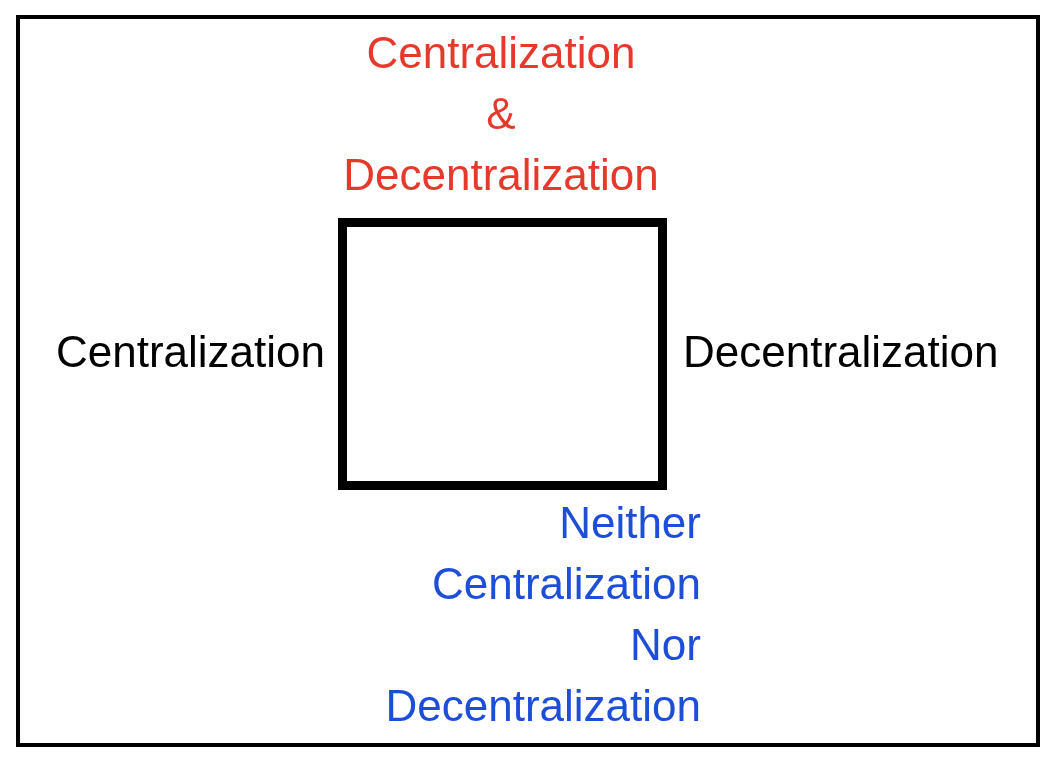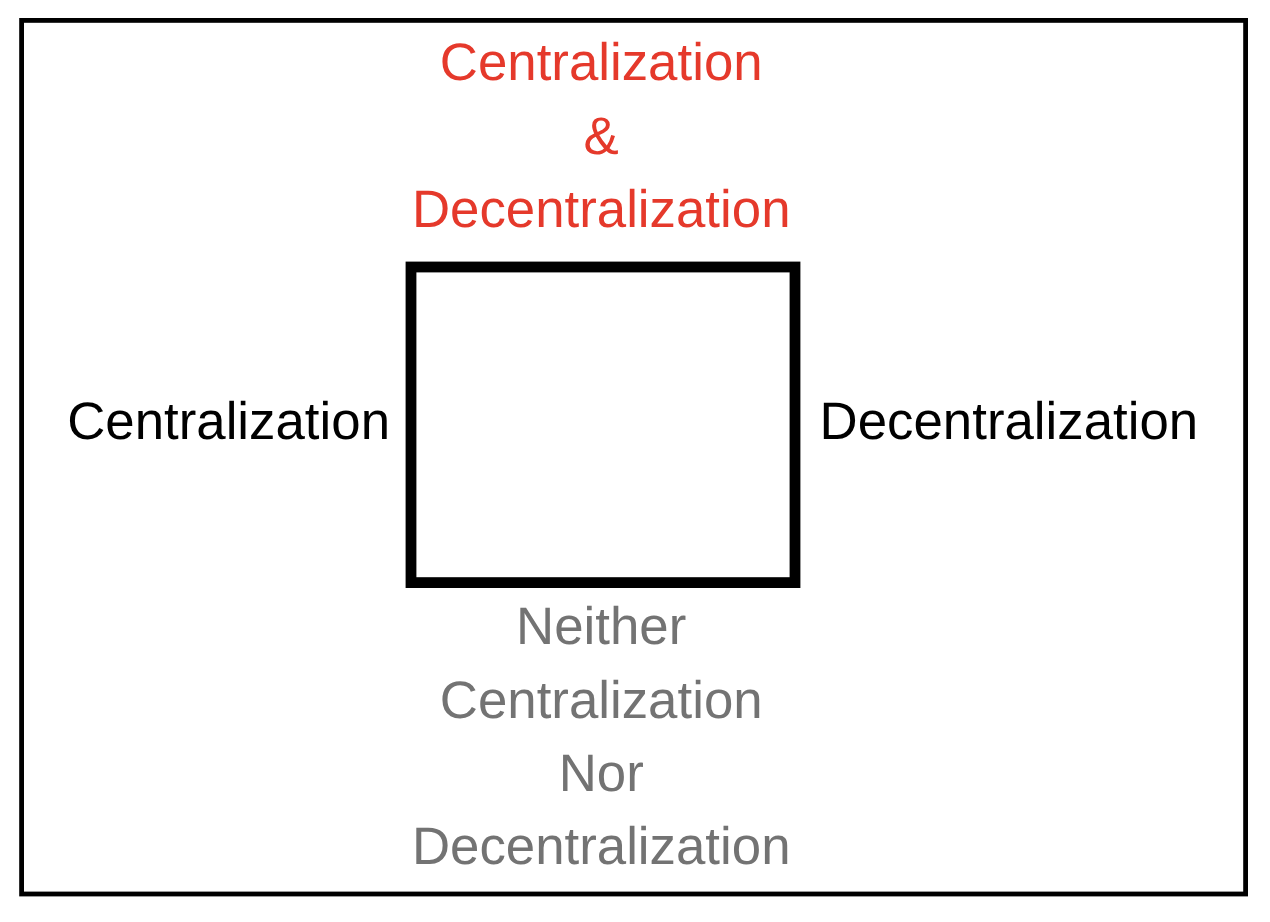--- a/index.html
+++ b/index.html
@@ -77,16 +77,16 @@
 <div class="stacked-label top-label" style="color: rgb(229, 57, 43);">Centralization
 &amp;
 Decentralization</div>
 
 <div class="center-square"></div>
 
 <div class="side-label left-label" style="color: rgb(0, 0, 0);">Centralization</div>
 
 <div class="side-label right-label" style="color: rgb(0, 0, 0);">Decentralization</div>
 
-<div class="stacked-label bottom-label" style="color: #737373;">Neither
+<div class="stacked-label bottom-label" style="color: #1d4ed8; text-align: right;">Neither
 Centralization
 Nor
 Decentralization</div>
 
 </body></html>

